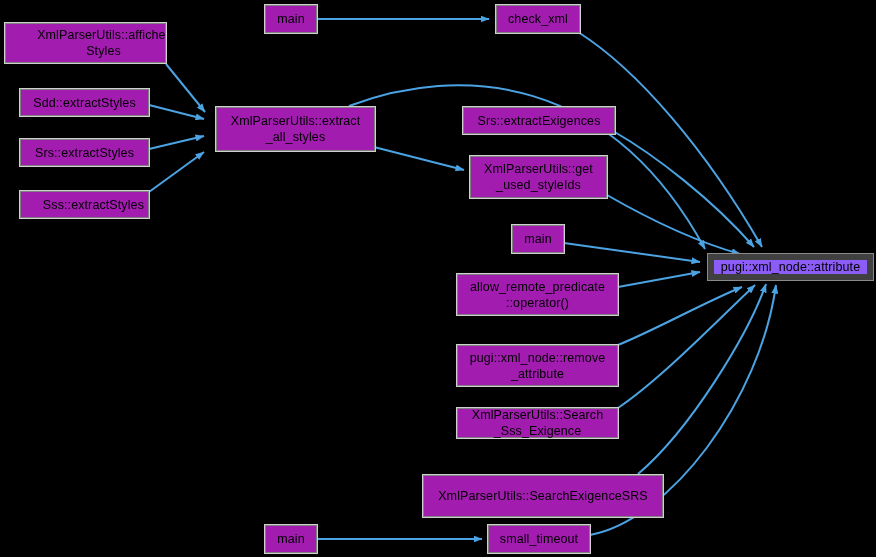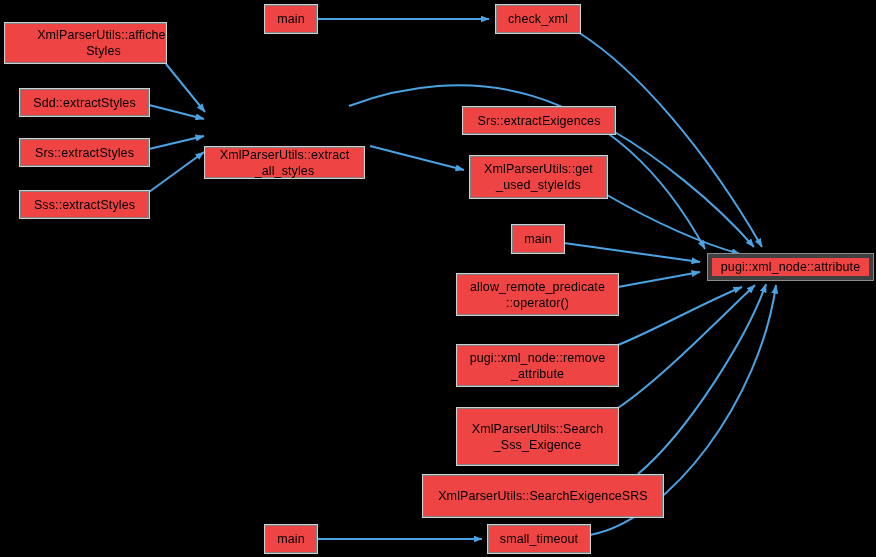--- a/index.html
+++ b/index.html
@@ -19,37 +19,37 @@
     position: absolute;
     left: 0;
     top: 0;
     width: 876px;
     height: 557px;
     pointer-events: none;
   }
   .gnode {
     position: absolute;
     box-sizing: border-box;
-    background: #ef4444;
+    background: #a21caf;
     border: 1px solid #808080;
     outline: 1px solid #d0d0d0;
     display: flex;
     align-items: center;
     justify-content: center;
     text-align: center;
     color: #000000;
     font-size: 12.5px;
     line-height: 16px;
     letter-spacing: 0.1px;
     white-space: pre-line;
     z-index: 3;
   }
   .gnode.highlight {
-    background: #ef4444;
-    border: 4px solid #404040;
+    background: #8b5cf6;
+    border: 6px solid #404040;
     outline: 1px solid #8a8a8a;
   }
   .gnode-label {
     display: block;
     padding: 0 4px;
     white-space: pre-line;
   }
 </style>
 </head>
 <body>
@@ -80,32 +80,32 @@
         <path d="M317,539 L482,539" fill="none" stroke="#4ba3e3" stroke-width="2" marker-end="url(#arrowhead)"></path>
         <path d="M590,535 C670,520 760,400 776,285" fill="none" stroke="#4ba3e3" stroke-width="2" marker-end="url(#arrowhead)"></path>
       </g>
   </svg>
   <div id="node-group">
       <div class="gnode" style="left: 5px; top: 23px; width: 161px; height: 40px; padding-left: 36px;"><span class="gnode-label">XmlParserUtils::afficher
 Styles</span></div>
       <div class="gnode" style="left: 265px; top: 5px; width: 52px; height: 28px;"><span class="gnode-label">main</span></div>
       <div class="gnode" style="left: 496px; top: 5px; width: 84px; height: 28px; text-align: right;"><span class="gnode-label">check_xml</span></div>
       <div class="gnode" style="left: 20px; top: 89px; width: 129px; height: 27px;"><span class="gnode-label">Sdd::extractStyles</span></div>
-      <div class="gnode" style="left: 205px; top: 107px; width: 159px; height: 31px; margin-top: 40px;"><span class="gnode-label">XmlParserUtils::extract
+      <div class="gnode" style="left: 216px; top: 107px; width: 159px; height: 44px;"><span class="gnode-label">XmlParserUtils::extract
 _all_styles</span></div>
       <div class="gnode" style="left: 463px; top: 107px; width: 152px; height: 27px;"><span class="gnode-label">Srs::extractExigences</span></div>
       <div class="gnode" style="left: 20px; top: 139px; width: 129px; height: 27px;"><span class="gnode-label">Srs::extractStyles</span></div>
       <div class="gnode" style="left: 470px; top: 156px; width: 137px; height: 42px;"><span class="gnode-label">XmlParserUtils::get
 _used_styleIds</span></div>
-      <div class="gnode" style="left: 20px; top: 191px; width: 129px; height: 27px;"><span class="gnode-label">Sss::extractStyles</span></div>
+      <div class="gnode" style="left: 20px; top: 191px; width: 129px; height: 27px; justify-content: flex-end;"><span class="gnode-label">Sss::extractStyles</span></div>
       <div class="gnode" style="left: 512px; top: 225px; width: 52px; height: 28px;"><span class="gnode-label">main</span></div>
       <div class="gnode highlight" style="left: 708px; top: 254px; width: 165px; height: 26px;"><span class="gnode-label">pugi::xml_node::attribute</span></div>
       <div class="gnode" style="left: 457px; top: 274px; width: 161px; height: 41px;"><span class="gnode-label">allow_remote_predicate
 ::operator()</span></div>
       <div class="gnode" style="left: 457px; top: 345px; width: 161px; height: 41px;"><span class="gnode-label">pugi::xml_node::remove
 _attribute</span></div>
-      <div class="gnode" style="left: 457px; top: 408px; width: 161px; height: 57px;"><span class="gnode-label">XmlParserUtils::Search
+      <div class="gnode" style="left: 457px; top: 408px; width: 161px; height: 30px;"><span class="gnode-label">XmlParserUtils::Search
 _Sss_Exigence</span></div>
       <div class="gnode" style="left: 417px; top: 475px; width: 240px; height: 42px; margin-left: 6px;"><span class="gnode-label">XmlParserUtils::SearchExigenceSRS</span></div>
       <div class="gnode" style="left: 265px; top: 525px; width: 52px; height: 28px;"><span class="gnode-label">main</span></div>
       <div class="gnode" style="left: 488px; top: 525px; width: 102px; height: 28px;"><span class="gnode-label">small_timeout</span></div>
     </div>
 </div>
 
 </body></html>

